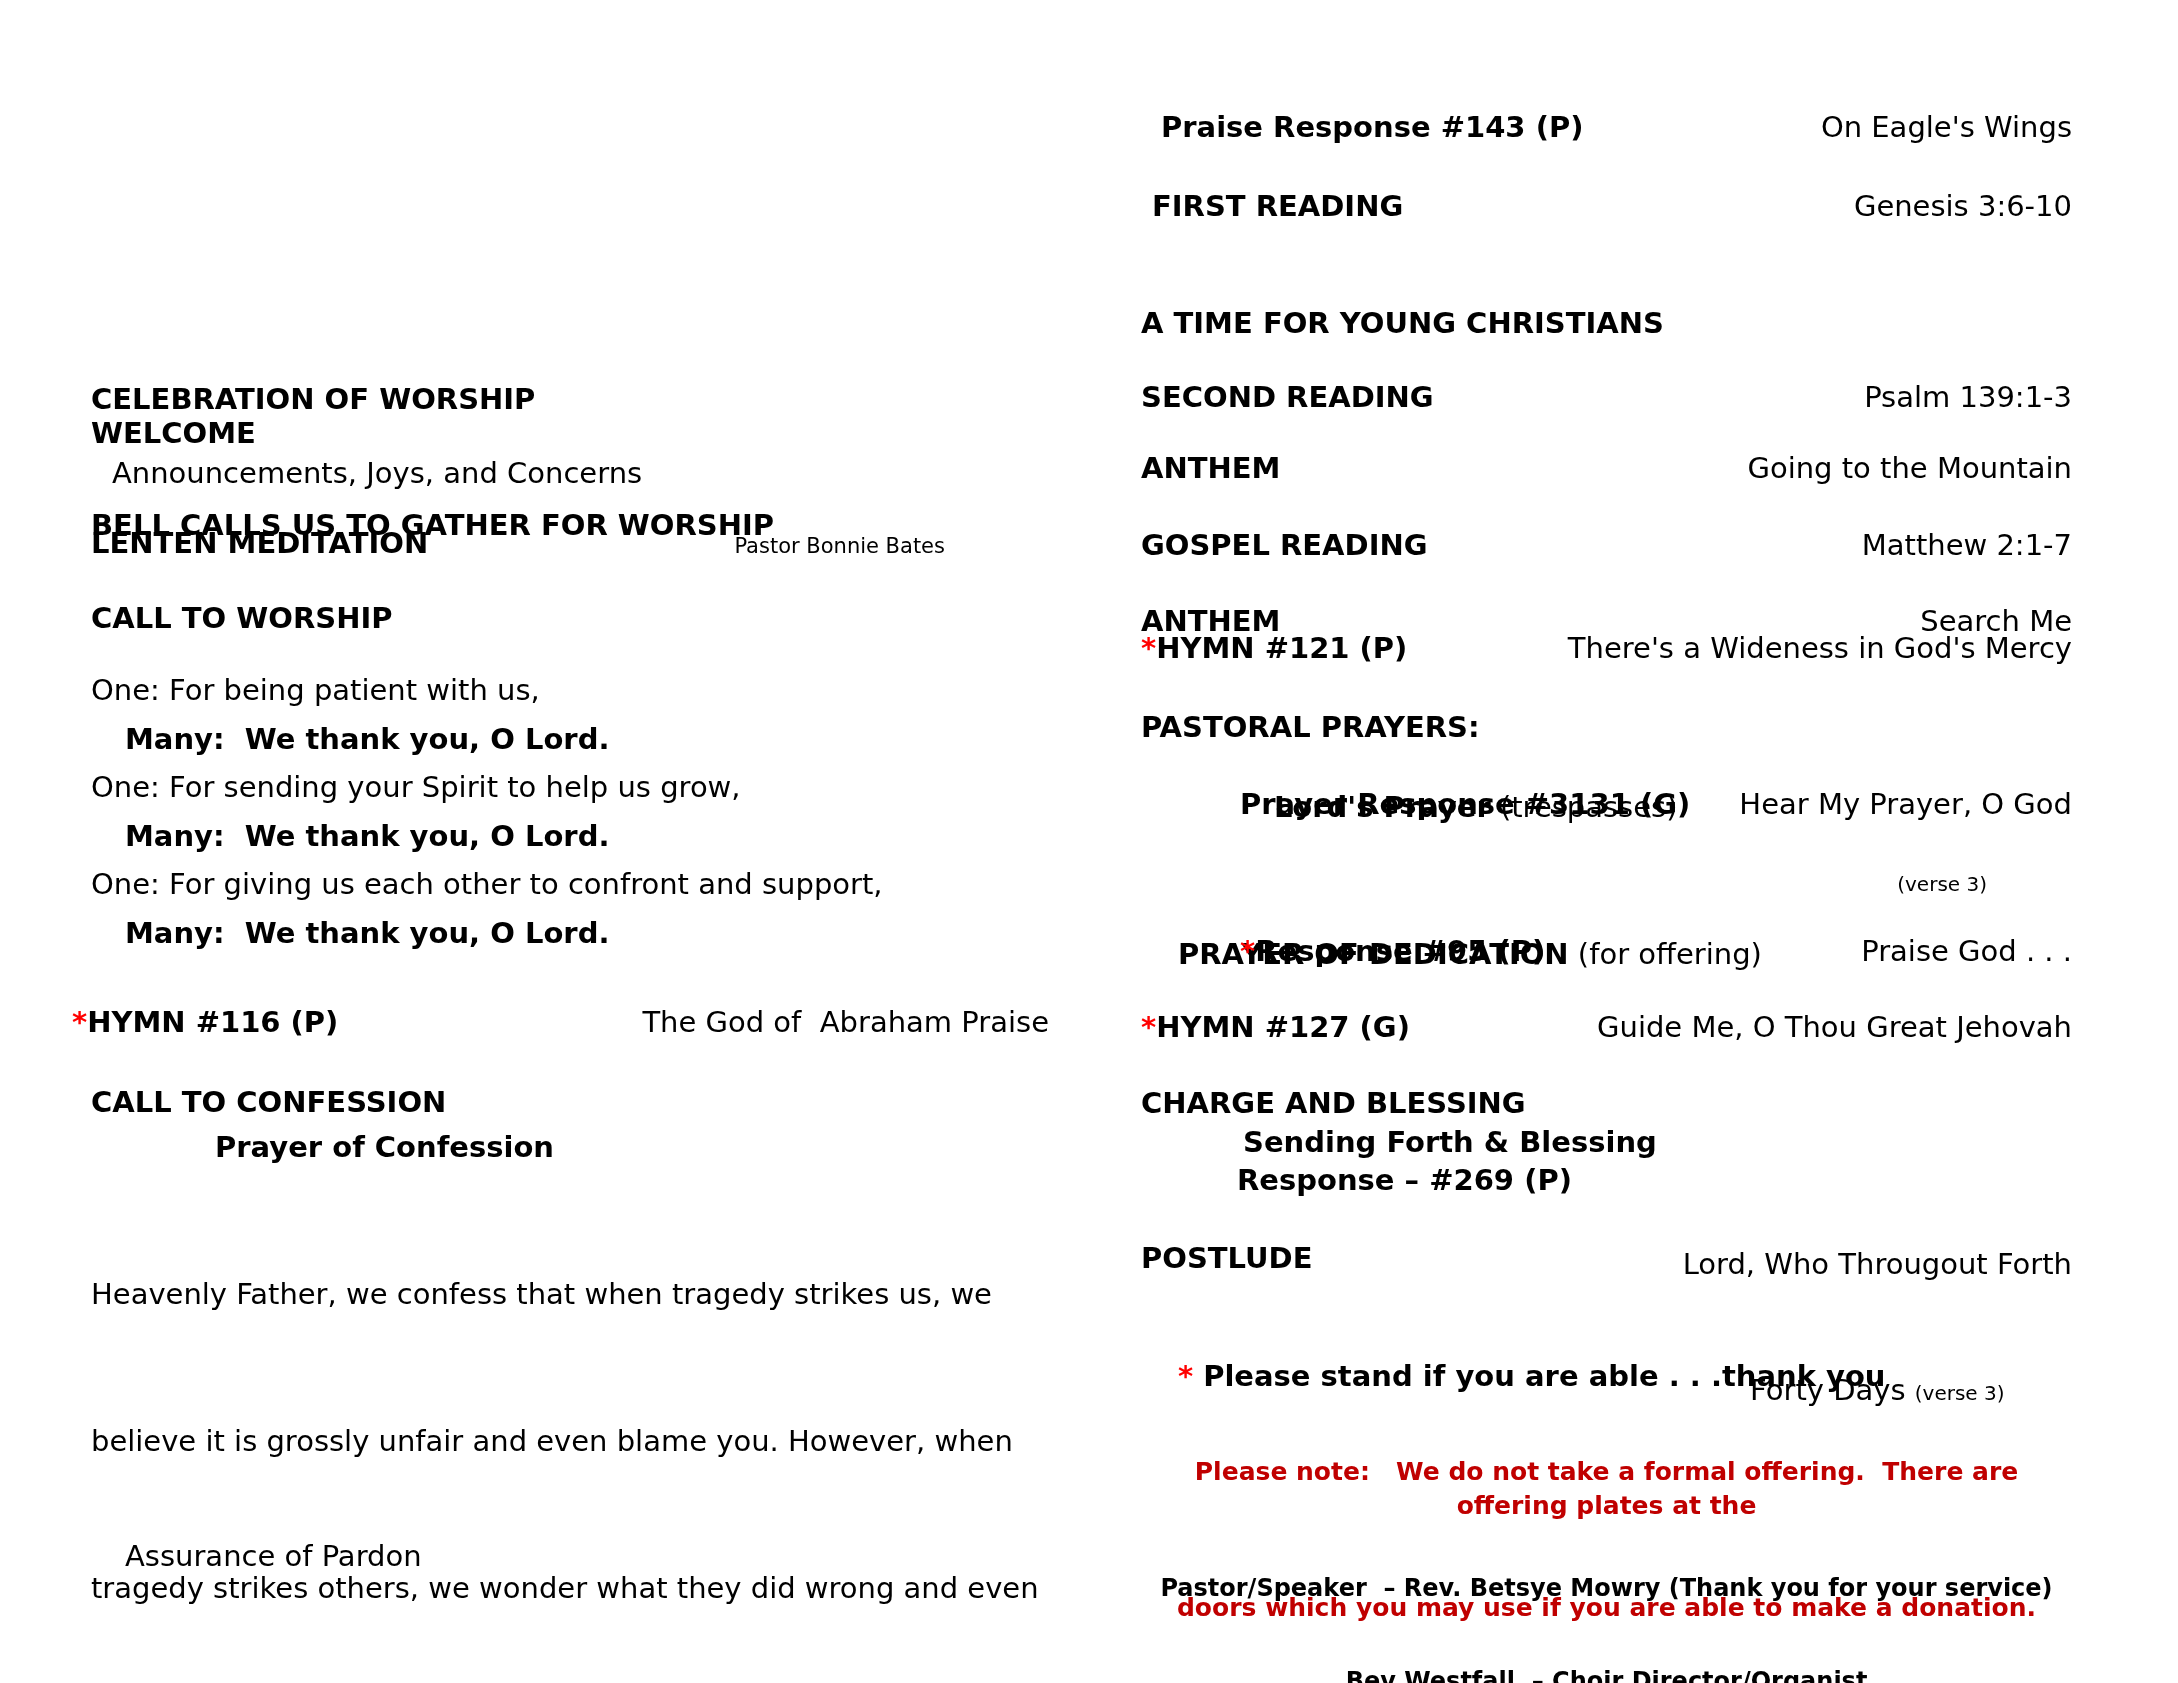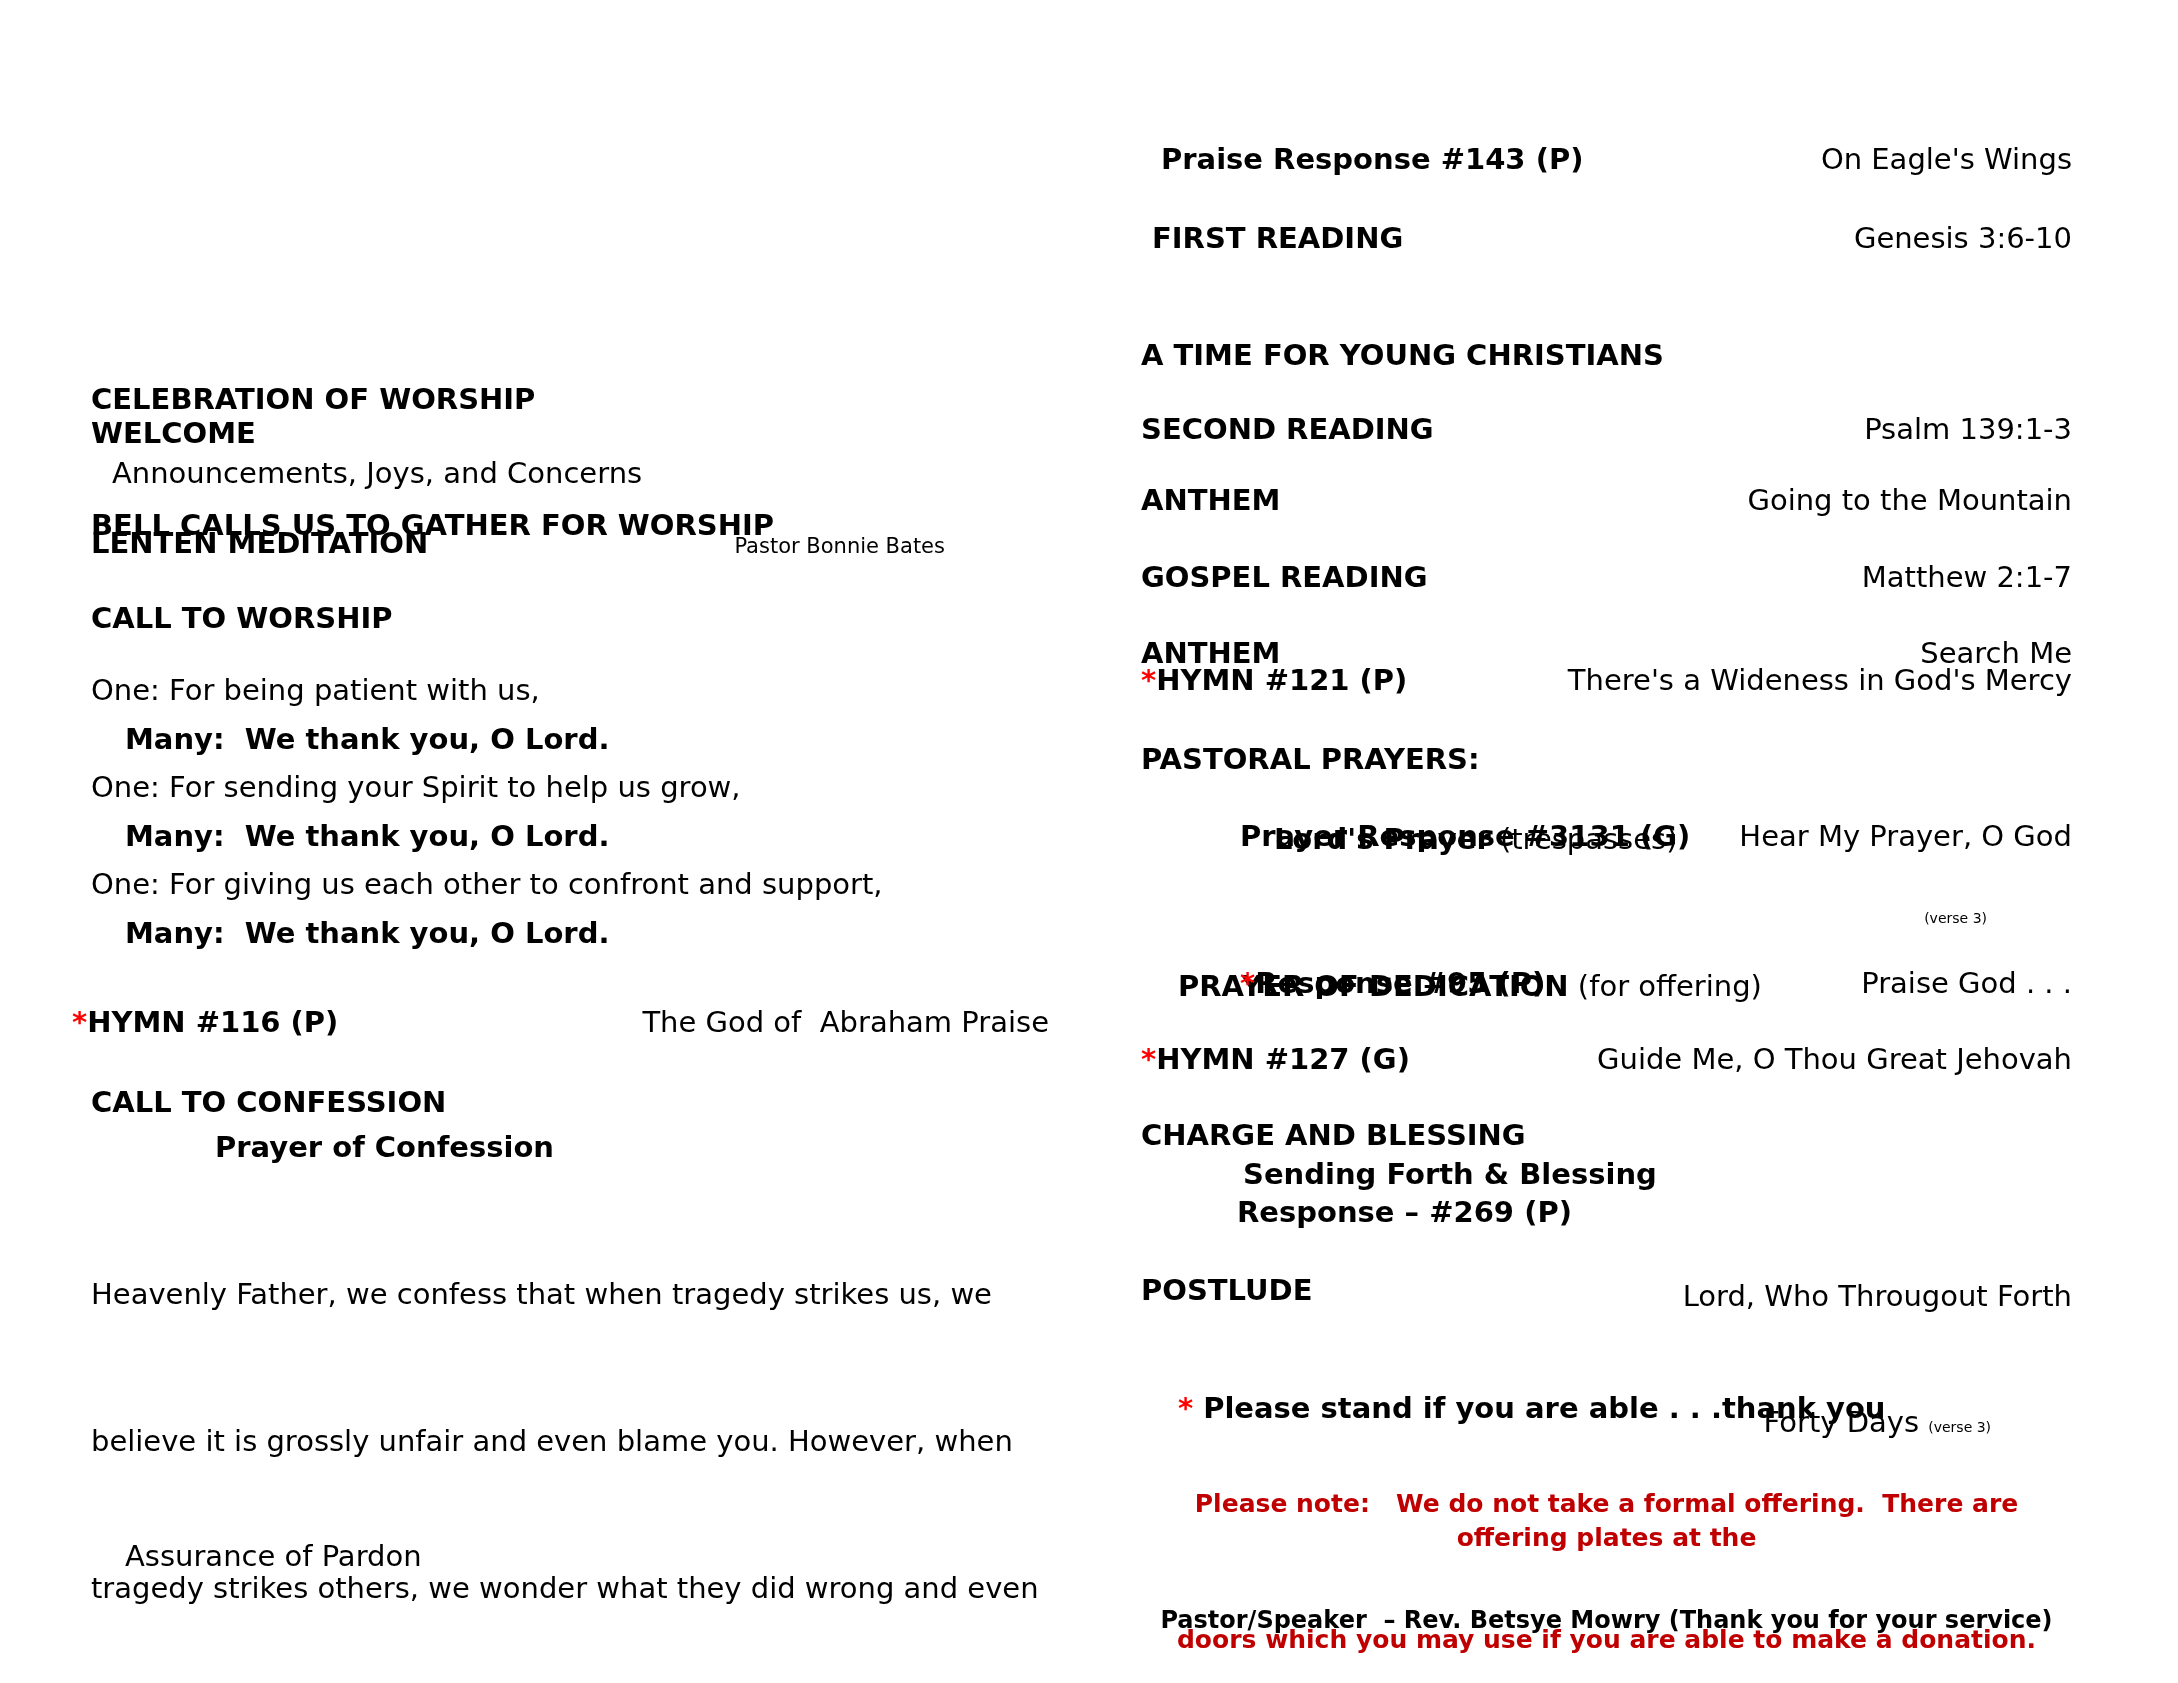--- a/index.html
+++ b/index.html
@@ -9,23 +9,23 @@
     background:#ffffff;
     color:#000000;
     font-family:"DejaVu Sans", sans-serif;
     font-size:29px;
     overflow:hidden;
   }
   .row { position:absolute; line-height:42px; white-space:pre-wrap; }
   .pair { display:flex; justify-content:space-between; align-items:baseline; }
   .b  { font-weight:700; }
   .star { color:#ff0000; font-weight:700; }
-  .sm { font-size:14px; }
+  .sm { font-size:20px; }
   .lcol { left:91px; width:958px; }
-  .rcol { left:1141px; width:931px;margin-top:32px; }
+  .rcol { left:1141px; width:931px; }
   .para { line-height:49px; }
   .note-block {
     color:#c00000; font-weight:700; font-size:25px;
     line-height:34px; text-align:center;
   }
   .credits-block {
     font-weight:700; font-size:24px;
     line-height:31px; text-align:center;
   }
   .val-stack { display:inline-block; text-align:center; }

